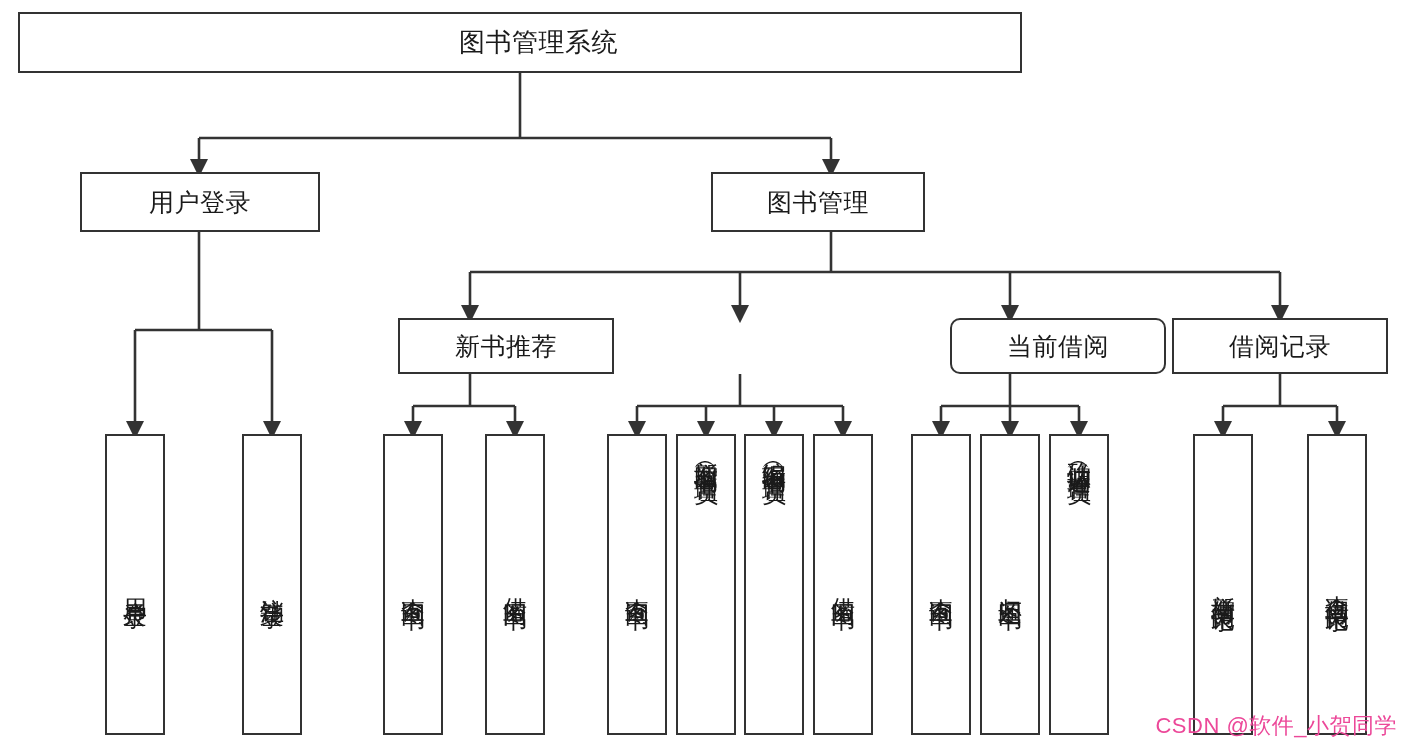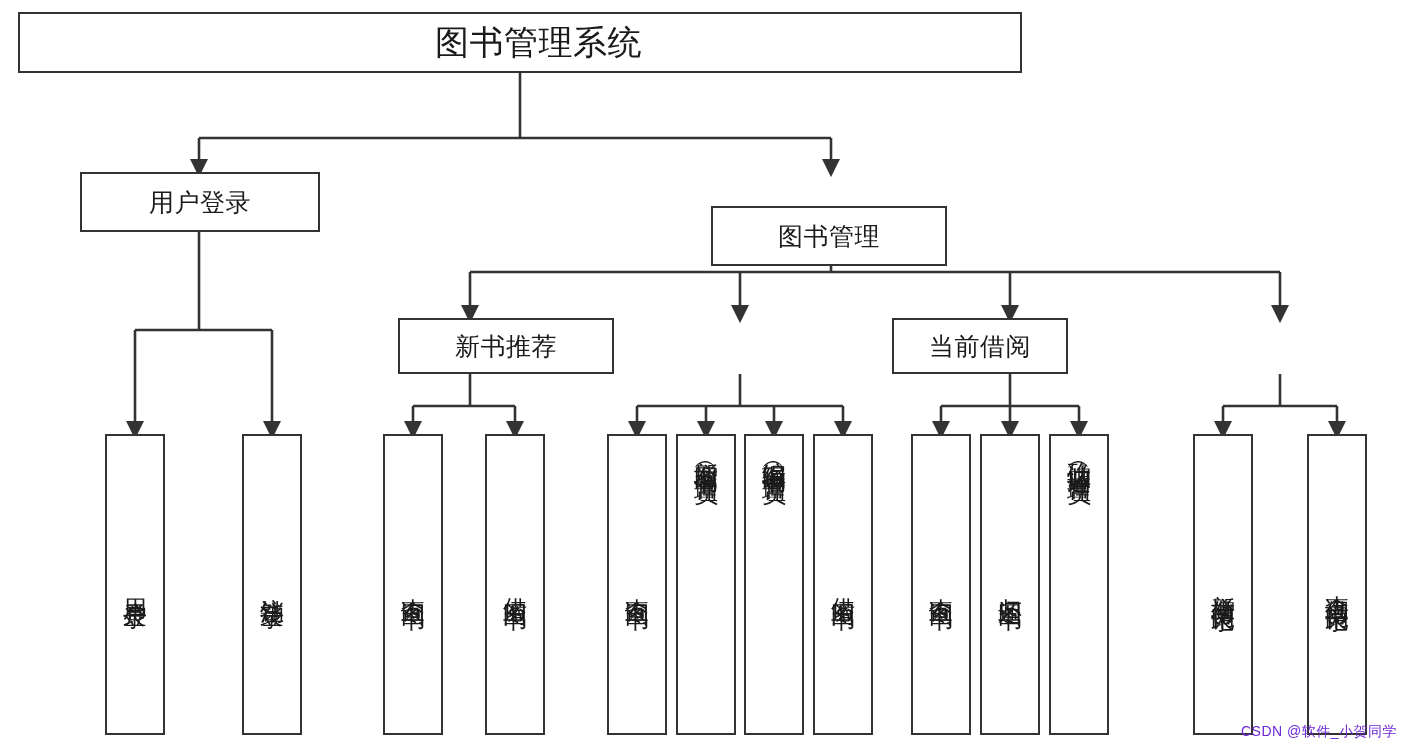--- a/index.html
+++ b/index.html
@@ -32,21 +32,21 @@
     text-align: center;
     line-height: 1.08;
     white-space: nowrap;
   }
   
   .h-node .node-label {
     font-size: 25px;
     letter-spacing: 0.5px;
   }
   #n-root .node-label {
-    font-size: 34px;
+    font-size: 26px;
     margin-left: 37px;
   }
   
   .v-node {
     align-items: flex-start;
     padding-top: 6px;
   }
   .v-node .node-label {
     writing-mode: vertical-rl;
     text-orientation: upright;
@@ -64,22 +64,22 @@
     left: 0;
     top: 0;
     width: 1405px;
     height: 747px;
     pointer-events: none;
   }
   #watermark {
     position: absolute;
     right: 8px;
     bottom: 6px;
-    font-size: 14px;
-    color: #6d28d9;
+    font-size: 22px;
+    color: #ec4899;
     letter-spacing: 0.5px;
     white-space: nowrap;
     margin-left: 35px;
   }
 </style>
 </head>
 <body>
 
 <div id="canvas">
 
@@ -133,29 +133,32 @@
     </g>
   </svg>
 
   <div class="node h-node" id="n-root" style="left:18px; top:12px; width:1004px; height:61px;">
     <span class="node-label">图书管理系统</span>
   </div>
 
   <div class="node h-node" style="left:80px; top:172px; width:240px; height:60px;">
     <span class="node-label">用户登录</span>
   </div>
-  <div class="node h-node" style="left:711px; top:172px; width:236px; height:60px;margin-top:34px;">
+  <div class="node h-node" style="left:711px; top:172px; width:214px; height:60px;">
     <span class="node-label">图书管理</span>
   </div>
 
   <div class="node h-node" style="left:362px; top:318px; width:216px; height:56px;margin-left:36px;">
     <span class="node-label">新书推荐</span>
   </div>
-  <div class="node h-node" style="left:892px; top:318px; width:176px; height:56px;">
+  <div class="node h-node" style="left:950px; top:318px; width:216px; height:56px;border-radius:10px;">
     <span class="node-label">当前借阅</span>
+  </div>
+  <div class="node h-node" style="left:1172px; top:318px; width:216px; height:56px;">
+    <span class="node-label">借阅记录</span>
   </div>
 
   <div class="node v-node centered" style="left:105px; top:434px; width:60px; height:301px;">
     <span class="node-label">用户登录</span>
   </div>
   <div class="node v-node centered" style="left:242px; top:434px; width:60px; height:301px;">
     <span class="node-label">注销登录</span>
   </div>
 
   <div class="node v-node centered" style="left:383px; top:434px; width:60px; height:301px;">

